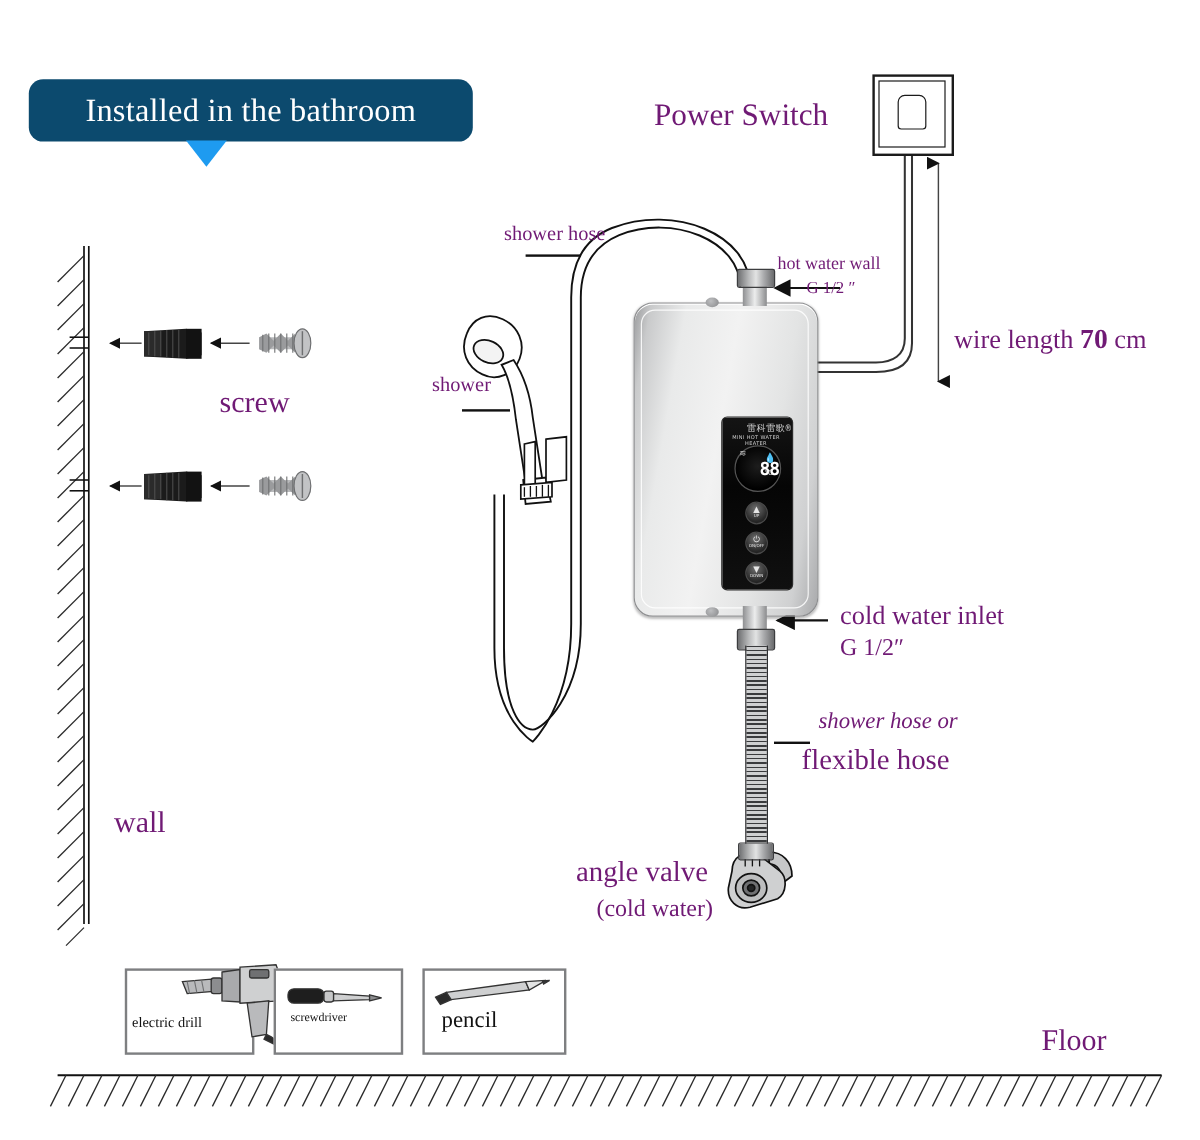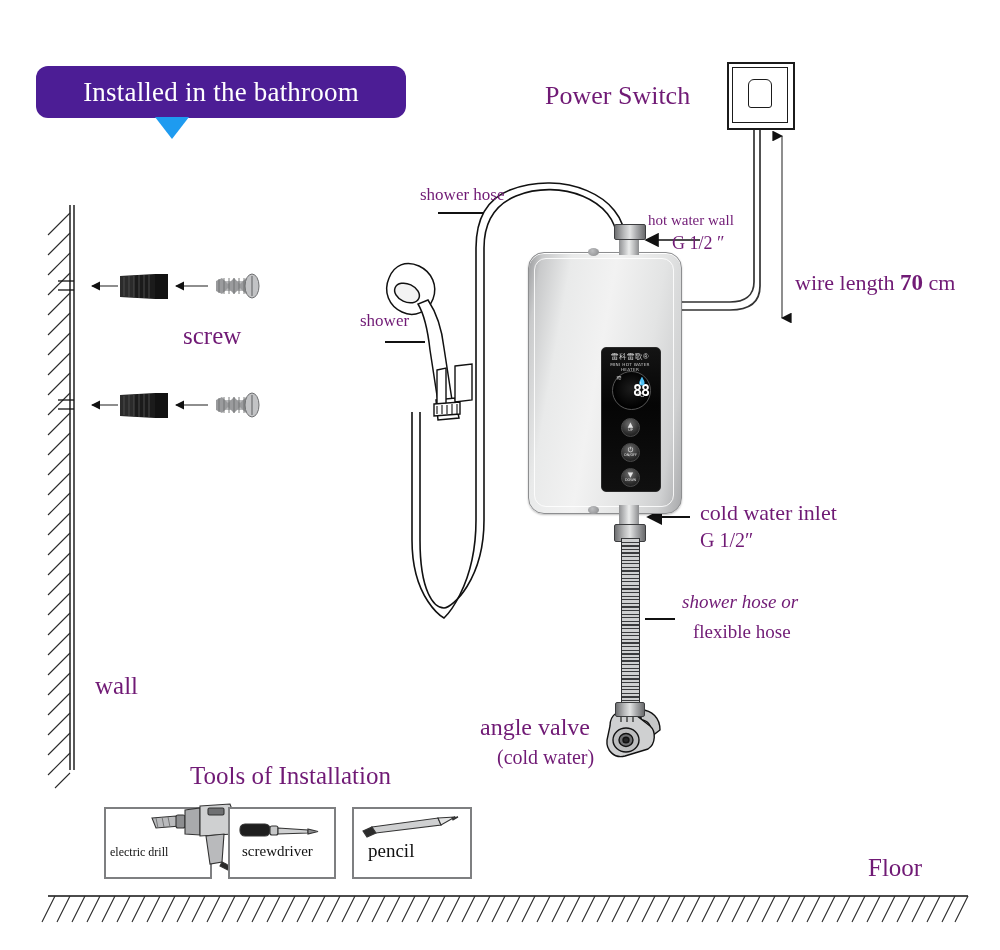--- a/index.html
+++ b/index.html
@@ -2,21 +2,21 @@
 <html><head>
 <meta charset="utf-8">
 <style>
   html,body{margin:0;padding:0;background:#fff;}
   body{width:1000px;height:950px;font-family:"Liberation Serif",serif;color:#000;}
   #stage{position:relative;width:1000px;height:950px;overflow:hidden;background:#fff;}
   .abs{position:absolute;}
   .txt{position:absolute;white-space:nowrap;font-family:"Liberation Serif",serif;color:#701a75;}
 
   
-  #banner{left:36px;top:66px;width:370px;height:52px;background:#4c1d95;border-radius:12px;
+  #banner{left:24px;top:66px;width:370px;height:52px;background:#0c4a6e;border-radius:12px;
           display:flex;align-items:center;justify-content:center;}
   #banner-label{color:#fff;font-size:27px;font-family:"Liberation Serif",serif;letter-spacing:.2px;}
   #banner-tail{left:155px;top:117px;width:0;height:0;border-left:17px solid transparent;
                border-right:17px solid transparent;border-top:22px solid #1e9bf0;}
   .t-mid{font-size:21px;}
   .t-sm{font-size:17px;}
   .t-xs{font-size:14px;}
   .t-28{font-size:26px;}
   .b{font-weight:bold;}
 
@@ -27,22 +27,22 @@
   
   #heater{left:528px;top:252px;width:152px;height:260px;border-radius:16px;
      background:linear-gradient(100deg,#9b9c9e 0%,#c9cacb 7%,#e9eaea 22%,#f2f2f2 45%,#e3e4e4 70%,#cfd0d1 88%,#a8a9ab 100%);
      border:1.5px solid #8d8e90;box-shadow:inset 0 1px 0 #fff, 0 1px 2px rgba(0,0,0,.25);}
   #heater-inner{left:534px;top:258px;width:138px;height:247px;border-radius:12px;
      border:1px solid rgba(255,255,255,.85);}
   .hbolt{width:11px;height:8px;border-radius:50%;background:radial-gradient(circle at 40% 35%,#bdbec0,#87888a);}
   
   #panel{left:601px;top:347px;width:58px;height:143px;border-radius:5px;
      background:linear-gradient(180deg,#141414,#050505 40%,#101010);border:1px solid #2b2b2b;}
-  #brand-cn{left:601px;top:352px;width:58px;text-align:center;font-size:7.5px;color:#d8d8d8;
-     font-family:Liberation Sans, sans-serif;letter-spacing:.5px;}
+  #brand-cn{left:601px;top:352px;width:80px;text-align:center;font-size:7.5px;color:#d8d8d8;
+     font-family:Liberation Mono, monospace;letter-spacing:.5px;}
   #brand-en{left:601px;top:362px;width:58px;text-align:center;font-size:4.2px;color:#cfcfcf;
      font-family:"DejaVu Sans",sans-serif;letter-spacing:.3px;}
   #led{left:612px;top:371px;width:37px;height:37px;border-radius:50%;
      background:radial-gradient(circle at 50% 45%,#1d1d1d,#000 70%);border:1.4px solid #555;}
   #led-temp{left:612px;top:384px;width:37px;text-align:right;font-size:15px;color:#fff;
      font-family:"DejaVu Sans Mono",monospace;font-weight:bold;letter-spacing:-1px;line-height:1;}
   #led-unit{left:637px;top:391px;font-size:6px;color:#e8e8e8;font-family:"DejaVu Sans",sans-serif;}
   #led-drop{left:637px;top:377px;font-size:8px;color:#dcdcdc;font-family:"DejaVu Sans",sans-serif;}
   #led-wave{left:616px;top:374px;font-size:7px;color:#c9c9c9;font-family:"DejaVu Sans",sans-serif;}
   .pbtn{width:17px;height:17px;border-radius:50%;left:621px;
@@ -367,43 +367,42 @@
     </div>
   </div>
 
   <div class="txt t-sm" style="left:420px;top:185px;">shower hose</div>
   <div class="lead" style="left:438px;top:212px;width:46px;"></div>
 
   <div class="txt t-sm" style="left:360px;top:311px;">shower</div>
   <div class="lead" style="left:385px;top:341px;width:40px;"></div>
 
   <div class="txt t-xs" style="left:648px;top:212px;font-size:15px;">hot water wall</div>
-  <div class="txt t-xs" style="left:672px;top:233px;font-size:18px;text-align:center;">G 1/2 ″</div>
+  <div class="txt t-xs" style="left:672px;top:233px;font-size:14px;text-align:center;">G 1/2 ″</div>
 
   <div class="txt" style="left:795px;top:270px;font-size:22px;">
     <span>wire length</span>
     <span class="b" style="font-size:23px;">70</span>
     <span>cm</span>
   </div>
 
   <div class="txt" style="left:700px;top:500px;font-size:22px;">cold water inlet</div>
   <div class="txt" style="left:700px;top:529px;font-size:20px;">G 1/2″</div>
 
   <div class="lead" style="left:645px;top:618px;width:30px;"></div>
   <div class="txt" style="left:682px;top:591px;font-size:19px;font-style:italic;">shower hose or</div>
-  <div class="txt" style="left:693px;top:621px;font-size:19px;text-align:right;">flexible hose</div>
+  <div class="txt" style="left:668px;top:621px;font-size:24px;text-align:right;">flexible hose</div>
 
   <div class="txt" style="left:480px;top:714px;font-size:24px;">angle valve</div>
   <div class="txt" style="left:497px;top:746px;font-size:20px;">(cold water)</div>
 
   <div class="txt" style="left:183px;top:322px;font-size:25px;">screw</div>
   <div class="txt" style="left:95px;top:672px;font-size:25px;">wall</div>
   <div class="txt" style="left:868px;top:854px;font-size:25px;">Floor</div>
 
-  <div class="txt" style="left:190px;top:762px;font-size:25px;">Tools of Installation</div>
 
   <div class="abs toolbox" style="left:104px;top:807px;width:104px;height:68px;"></div>
   <svg class="ov" style="left:0;top:0;">
     <g stroke="#333" stroke-width="1.1">
       <path d="M152,818 L176,816 L180,826 L156,828 Z" fill="#b9babc"></path>
       <g stroke="#6e6f71" stroke-width="0.9">
         <line x1="156" y1="818" x2="158" y2="828"></line>
           <line x1="162" y1="817" x2="164" y2="827"></line>
         <line x1="168" y1="817" x2="170" y2="827"></line>
       </g>
@@ -419,21 +418,21 @@
 
   <div class="abs toolbox" style="left:228px;top:807px;width:104px;height:68px;"></div>
   <svg class="ov" style="left:0;top:0;">
     <g stroke="#333" stroke-width="1.1">
       <rect x="240" y="824" width="30" height="12" rx="5" fill="#1e1e1e"></rect>
       <rect x="270" y="826" width="8" height="9" rx="2" fill="#c6c7c8"></rect>
       <path d="M278,828 L308,830 L308,833 L278,834 Z" fill="#cfd0d1"></path>
       <path d="M308,829 L318,831.5 L308,834 Z" fill="#8c8d8f"></path>
     </g>
   </svg>
-  <div class="toollbl" style="left:242px;top:843px;font-size:15px;">screwdriver</div>
+  <div class="toollbl" style="left:242px;top:843px;font-size:10px;">screwdriver</div>
 
   <div class="abs toolbox" style="left:352px;top:807px;width:116px;height:68px;"></div>
   <svg class="ov" style="left:0;top:0;">
     <g stroke="#333" stroke-width="1.1">
       <path d="M363,831 L372,827 L376,833 L367,837 Z" fill="#2b2b2b"></path>
       <path d="M372,827 L438,818 L441,825 L376,833 Z" fill="#cfd0d1"></path>
       <path d="M438,818 L455,817 L441,825 Z" fill="#e3e4e4"></path>
       <path d="M452,817.5 L458,817 L453,820 Z" fill="#3a3b3d"></path>
     </g>
   </svg>

